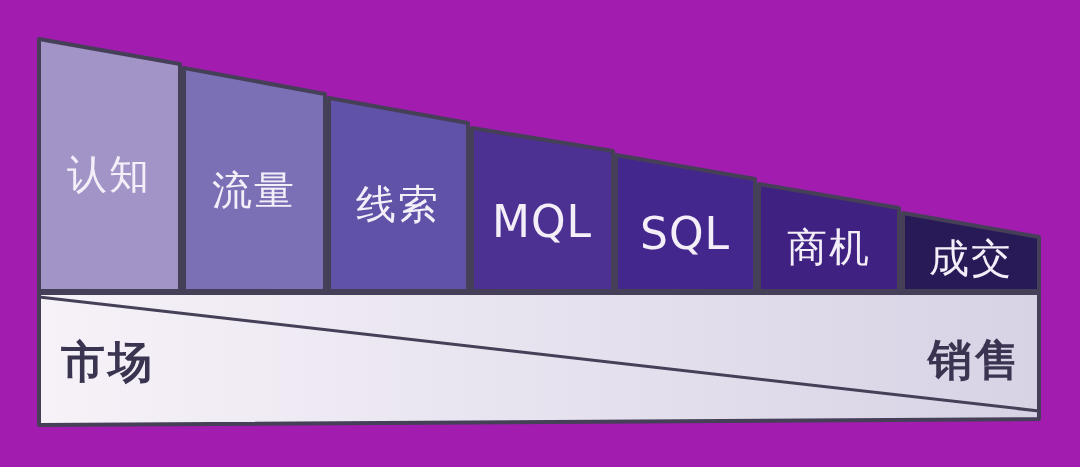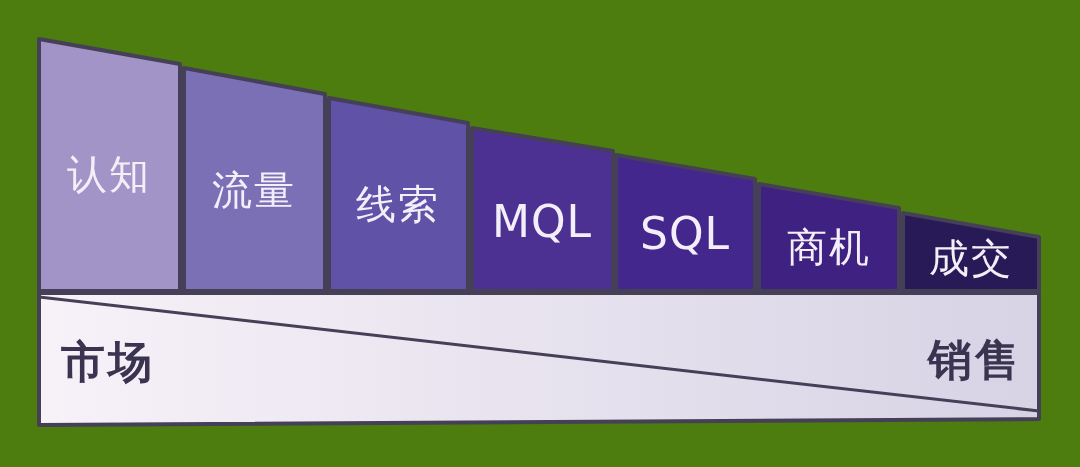--- a/index.html
+++ b/index.html
@@ -5,21 +5,21 @@
   html, body {
     margin: 0;
     padding: 0;
     background: #ffffff;
     font-family: "DejaVu Sans", "Liberation Sans", sans-serif;
   }
   .canvas {
     position: relative;
     width: 1080px;
     height: 467px;
-    background: #4d7c0f;
+    background: #a21caf;
     overflow: hidden;
   }
   svg { display: block; }
   .stage-poly {
     stroke: #454057;          
     stroke-width: 4;
     stroke-linejoin: round;
   }
   .band-poly {
     stroke: #454057;

